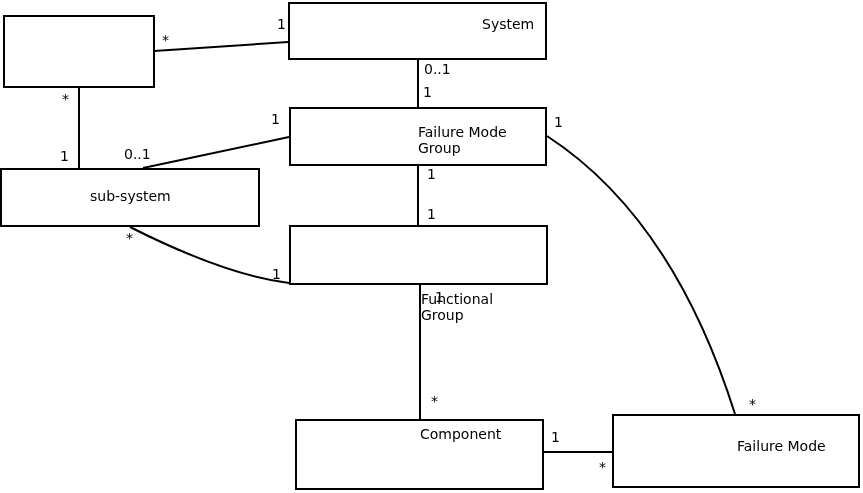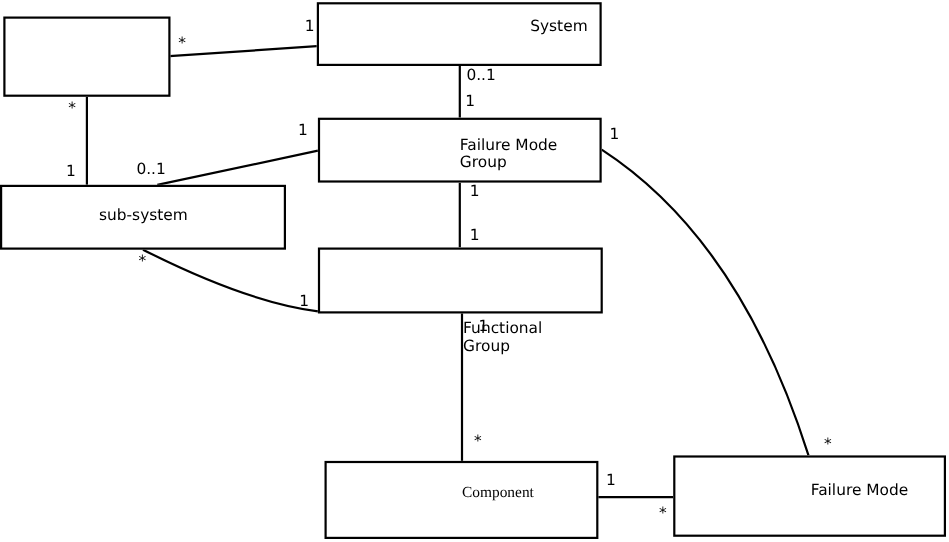--- a/index.html
+++ b/index.html
@@ -57,21 +57,21 @@
   #box-fg         { left: 289px; top: 225px; width: 259px; height: 60px; }
   #box-component  { left: 295px; top: 419px; width: 249px; height: 71px; }
   #box-fm         { left: 612px; top: 414px; width: 248px; height: 74px; }
 
   
   #lbl-dfm        { left: 79px;  top: 39px;  }
   #lbl-system     { left: 442px; top: 16px; margin-left: 40px;  }
   #lbl-fmg        { left: 418px; top: 124px; }
   #lbl-subsystem  { left: 90px;  top: 188px; }
   #lbl-fg         { left: 421px; top: 243px; margin-top: 48px; }
-  #lbl-component  { left: 420px; top: 441px; font-family: Liberation Serif, serif; }
+  #lbl-component  { left: 420px; top: 426px; }
   #lbl-fm         { left: 737px; top: 438px; }
 
   
   #card-a-src { left: 162px; top: 32px;  }
   #card-a-dst { left: 277px; top: 16px;  }
   #card-b-src { left: 62px;  top: 91px;  }
   #card-b-dst { left: 60px;  top: 148px; }
   #card-c-src { left: 424px; top: 61px;  }
   #card-c-dst { left: 423px; top: 84px;  }
   #card-d-src { left: 124px; top: 146px; }

